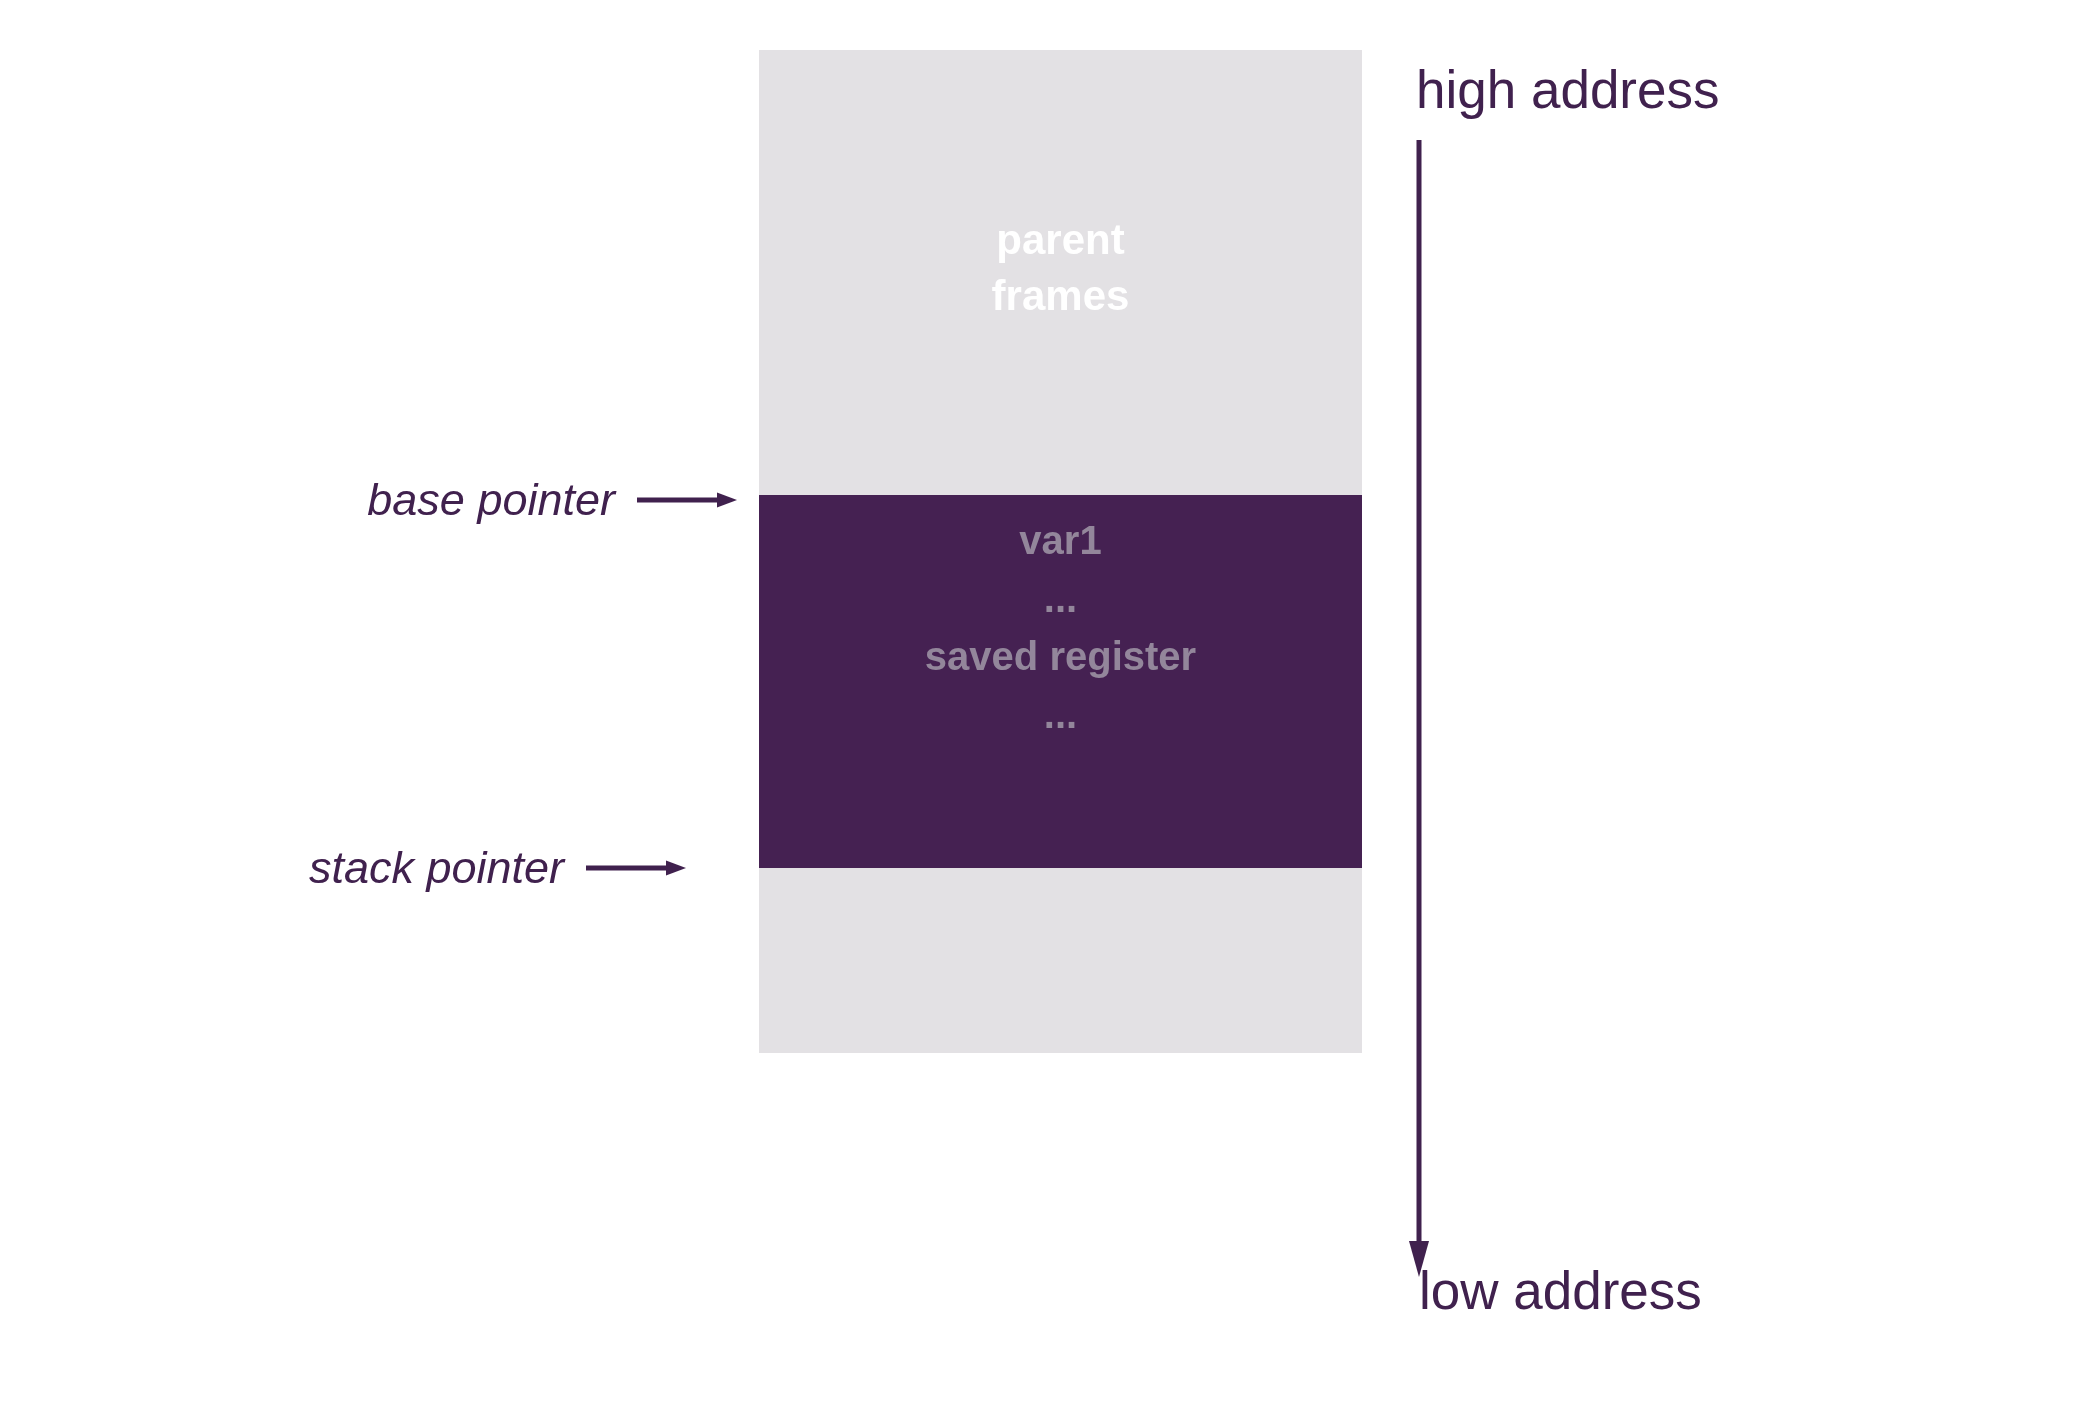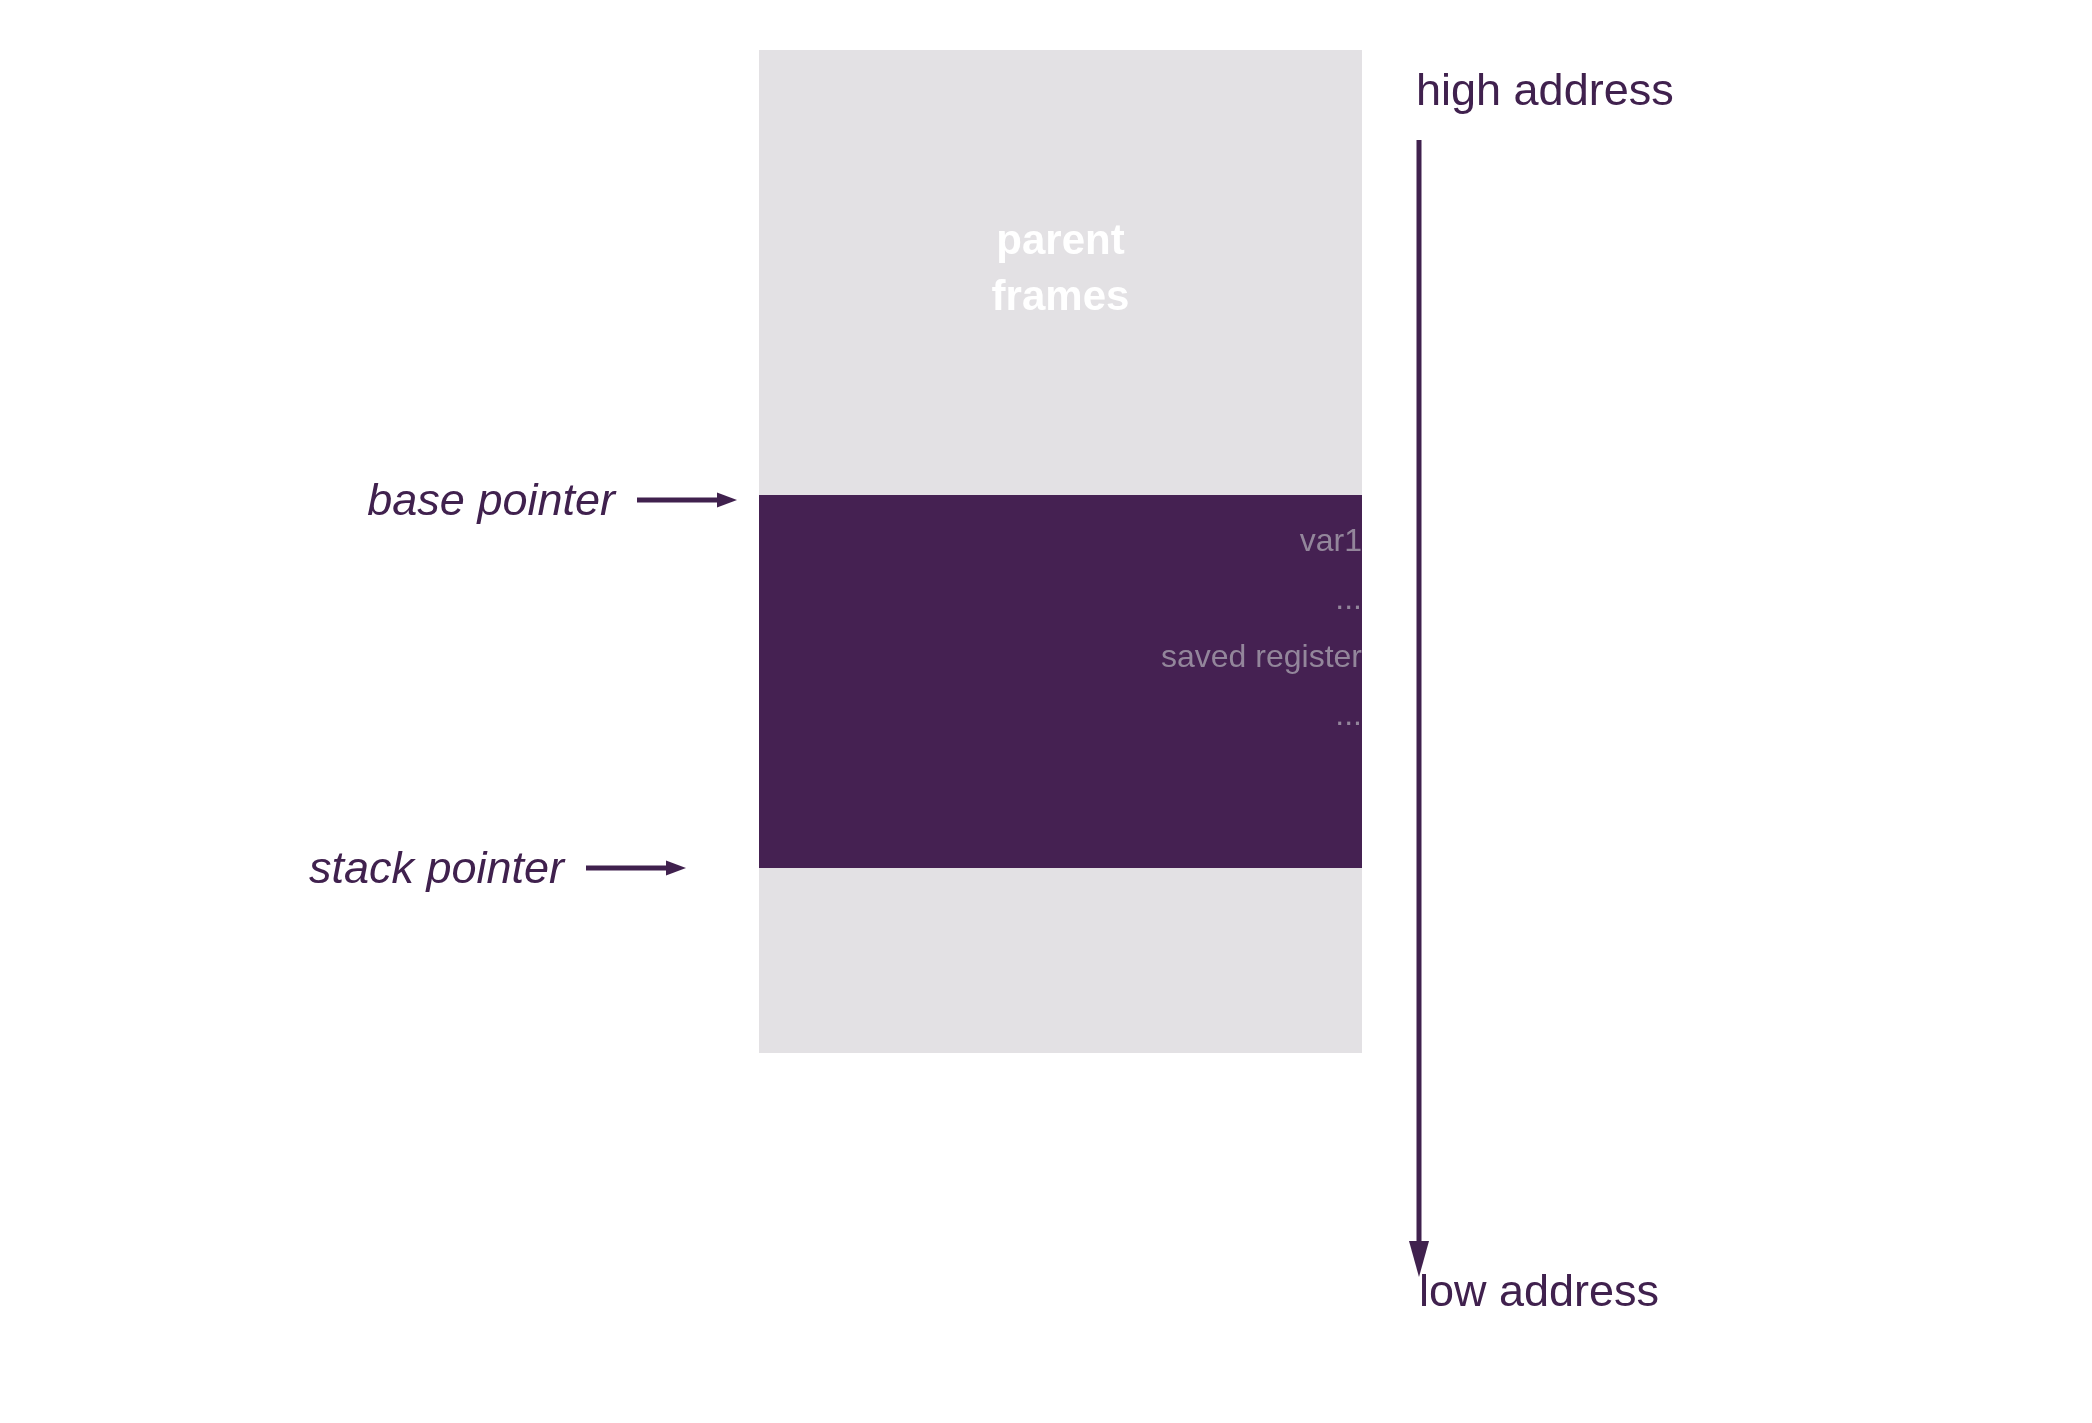--- a/index.html
+++ b/index.html
@@ -30,39 +30,39 @@
   }
 
   
   .frame {
     position: absolute; left: 759px; top: 495px;
     width: 603px; height: 373px;
     background: var(--frame-purple);
     padding-top: 16px;
   }
   .frame .line {
-    width: 100%; text-align: right;
-    font-size: 32px; line-height: 58px; font-weight: 400;
+    width: 100%; text-align: center;
+    font-size: 40px; line-height: 58px; font-weight: 700;
   }
   .frame .line.muted { color: var(--muted-text); }
   .frame .line.bright { color: var(--bright-text); }
 
   
   .pointer-row {
     position: absolute; display: flex; align-items: center; gap: 22px;
     color: var(--accent-purple); font-size: 45px; line-height: 56px; font-style: italic;
   }
   .pointer-row.base { top: 472px; right: 1355px; }
   .pointer-row.stack { top: 840px; right: 1406px; text-align: center; }
   .h-arrow { display: block; flex: 0 0 auto; }
 
   
   .addr-label {
     position: absolute; color: var(--accent-purple);
-    font-size: 45px; line-height: 56px; white-space: nowrap;
+    font-size: 53px; line-height: 56px; white-space: nowrap;
   }
   .addr-label.high { left: 1416px; top: 62px; }
   .addr-label.low  { left: 1419px; top: 1263px; text-align: center; }
   .v-arrow { position: absolute; left: 1405px; top: 140px; display: block; }
 </style>
 </head>
 <body>
 
 <div class="canvas">
 

